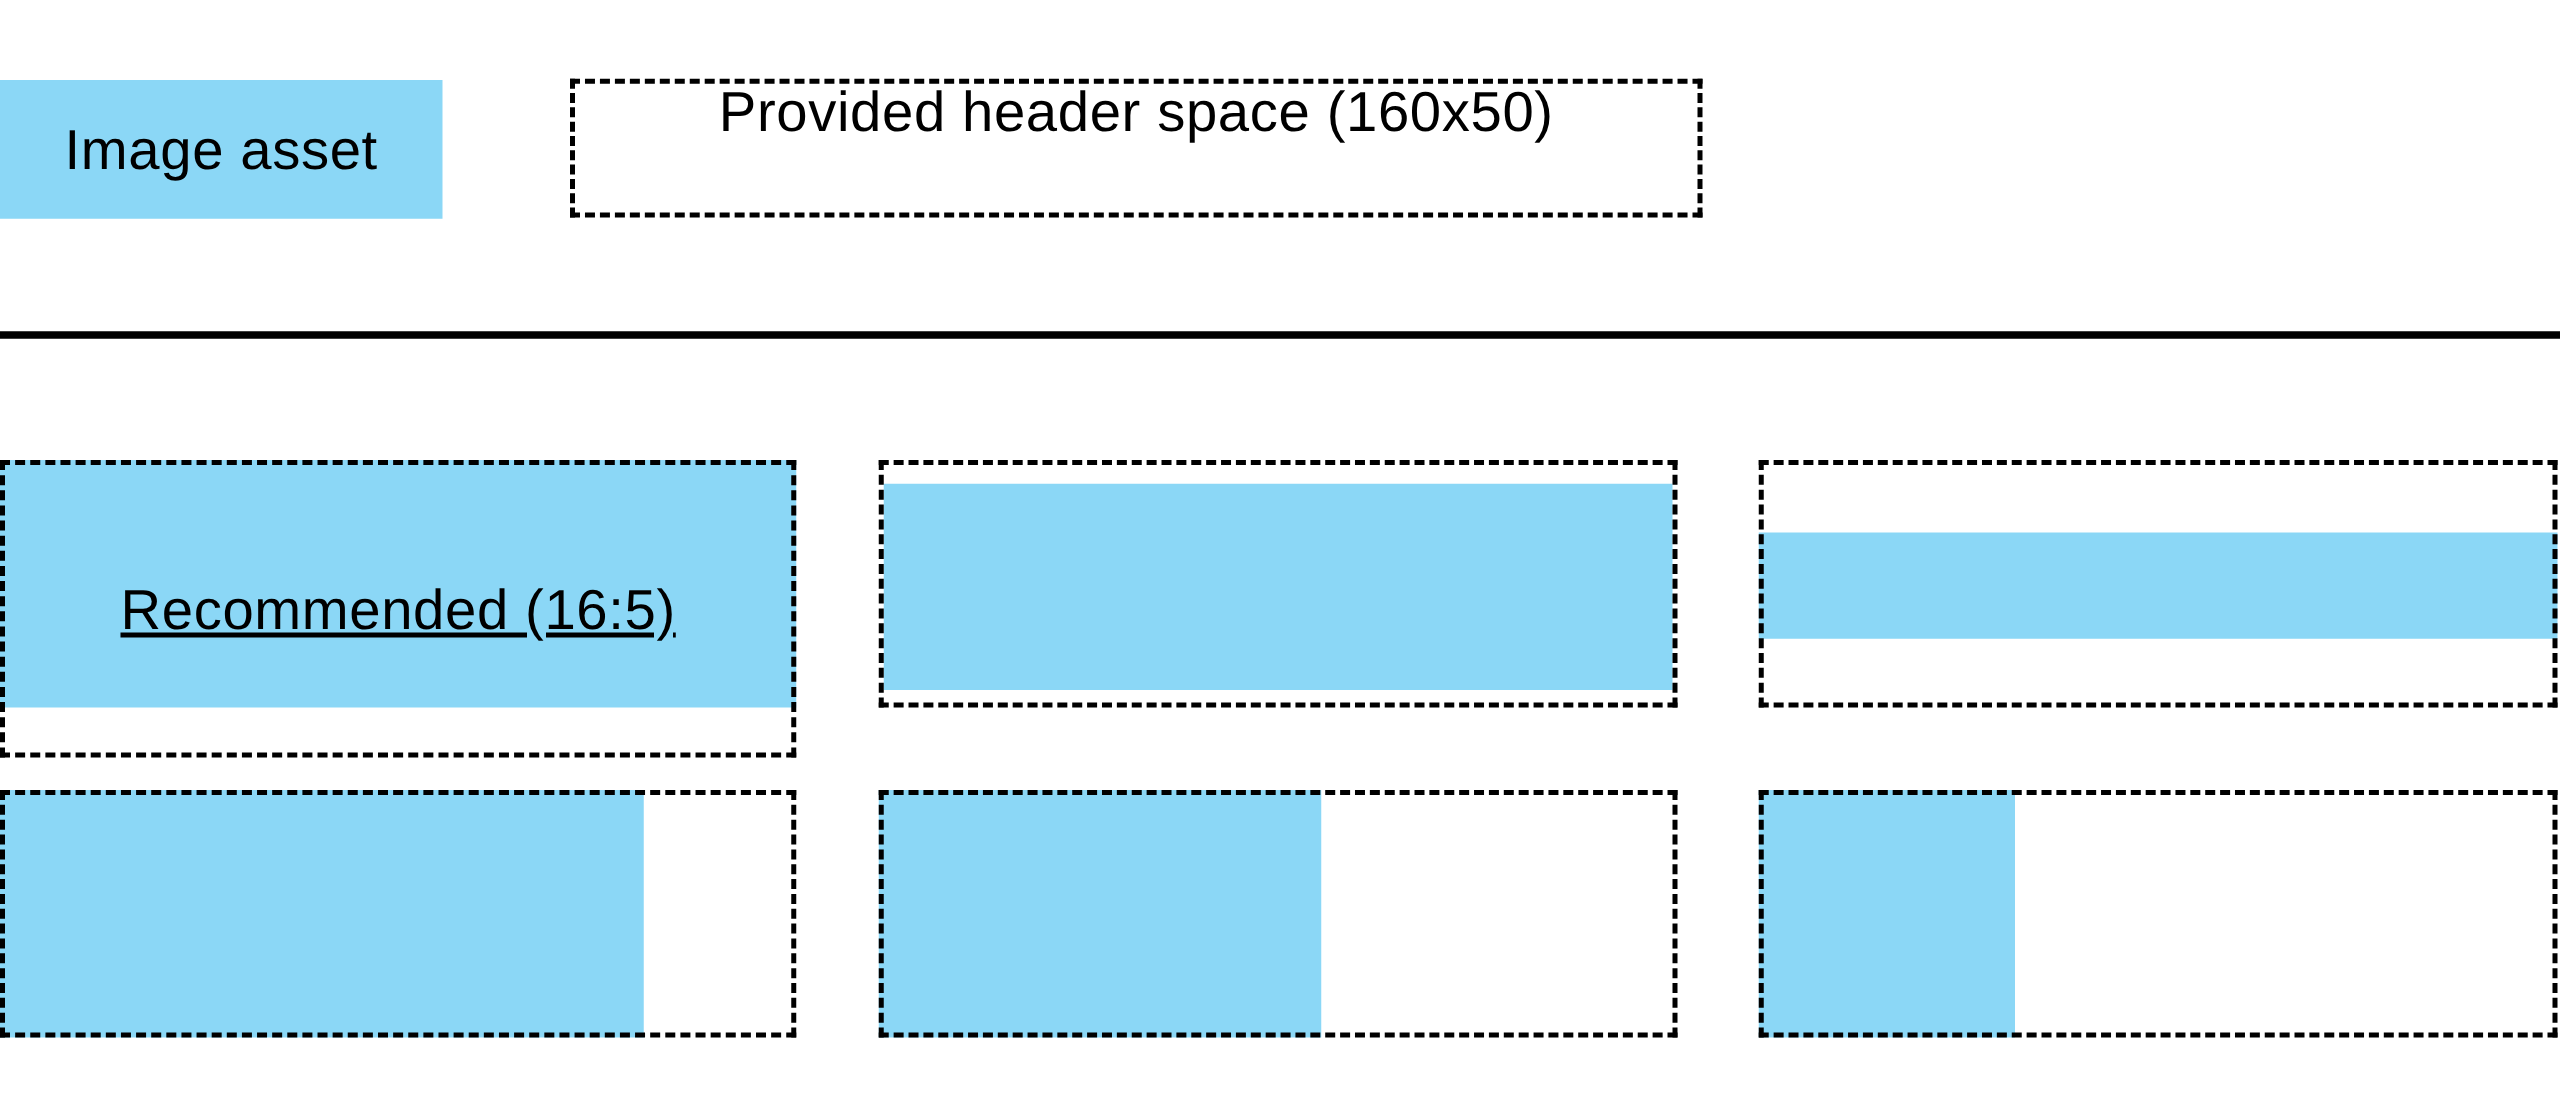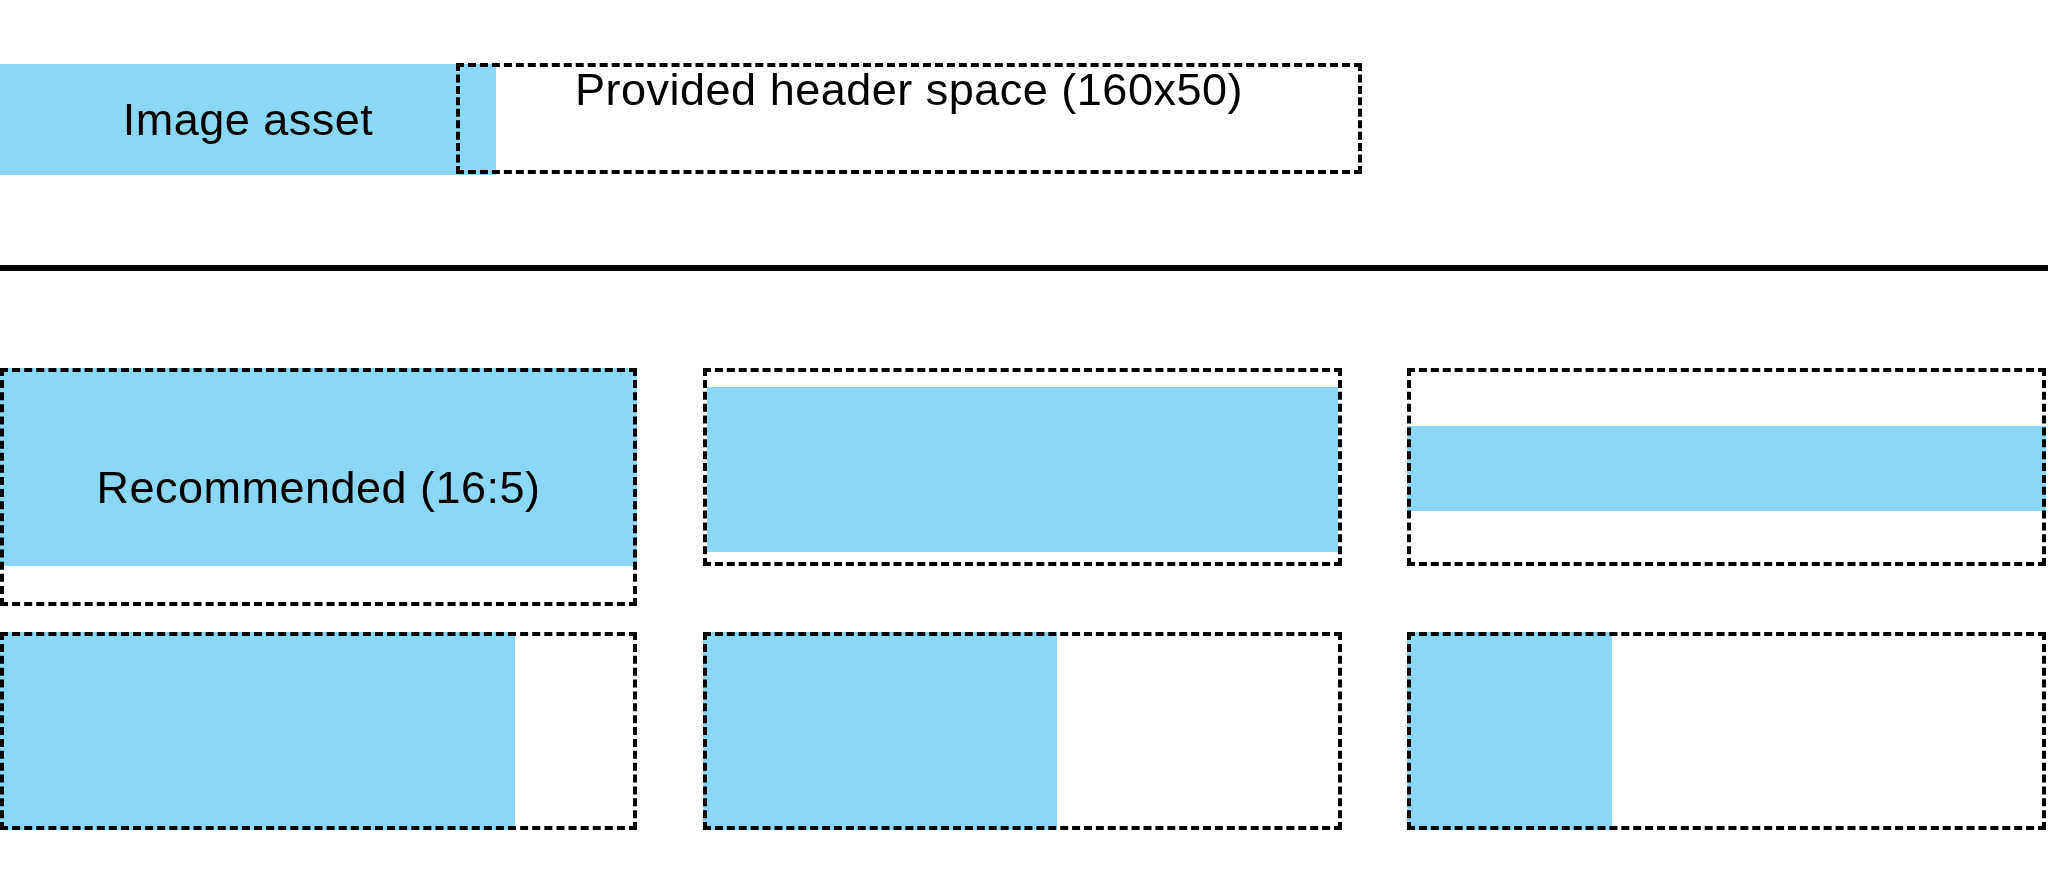--- a/index.html
+++ b/index.html
@@ -23,21 +23,21 @@
     color: #000000;
     white-space: nowrap;
     z-index: 3;
     position: relative;
   }
 
   
   .legend-solid {
     position: absolute;
     left: 0; top: 64px;
-    width: 496px; height: 111px;
+    width: 354px; height: 111px;
     background: var(--asset-blue, #8BD7F6);
     display: flex; align-items: center; justify-content: center;
   }
   .legend-dashed {
     position: absolute;
     left: 456px; top: 63px;
     width: 906px; height: 111px;
     box-sizing: border-box;
     border: 4px dashed #000000;
     display: flex; align-items: flex-start; justify-content: center;
@@ -49,21 +49,21 @@
     left: 0; top: 265px;
     width: 2048px; height: 6px;
     background: #000000;
   }
 
   
   .frame {
     position: absolute;
     display: flex; align-items: center; justify-content: center;
   }
-  #frame-0 { left: 0;      top: 368px; width: 637px; height: 238px; }
+  #frame-0 { left: 0;      top: 368px; width: 637px; height: 238px; text-decoration: underline; }
   #frame-1 { left: 703px;  top: 368px; width: 639px; height: 198px; }
   #frame-2 { left: 1407px; top: 368px; width: 639px; height: 198px; }
   #frame-3 { left: 0;      top: 632px; width: 637px; height: 198px; }
   #frame-4 { left: 703px;  top: 632px; width: 639px; height: 198px; }
   #frame-5 { left: 1407px; top: 632px; width: 639px; height: 198px; }
 
   .fill {
     position: absolute;
     background: var(--asset-blue, #8BD7F6);
     z-index: 1;

